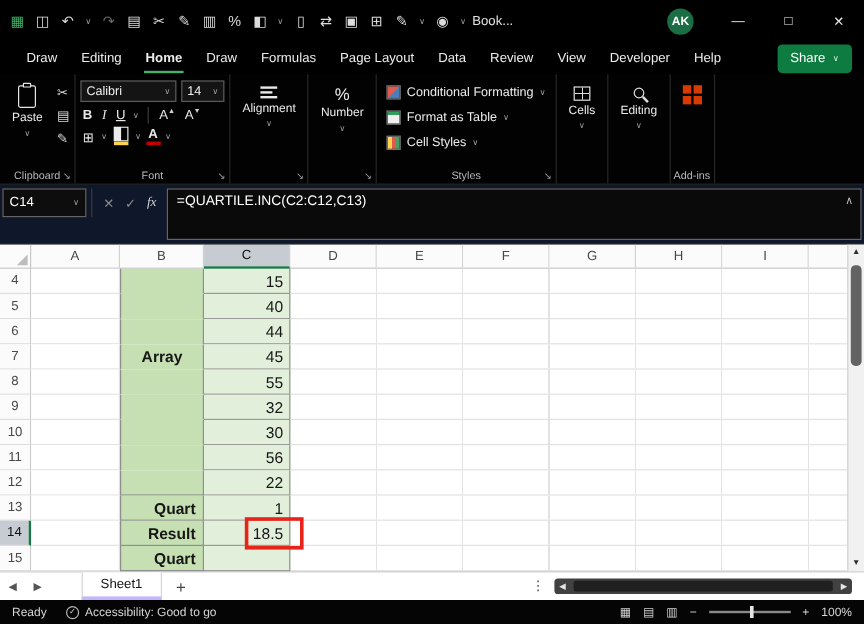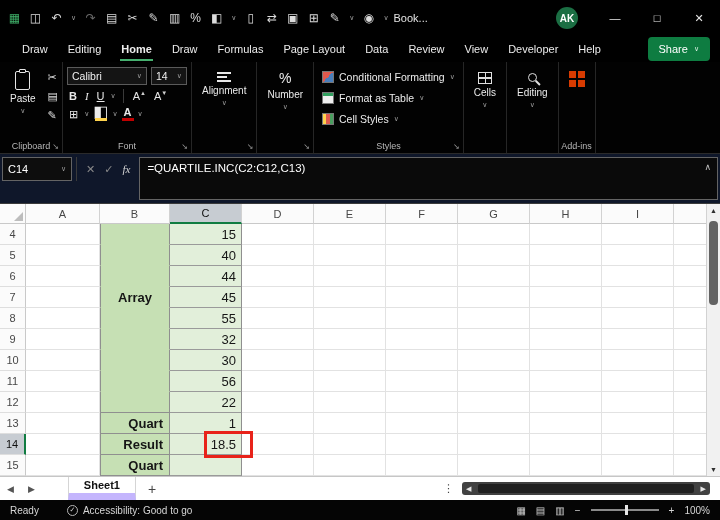--- a/index.html
+++ b/index.html
@@ -99,30 +99,30 @@
   .rest { flex:1; border-bottom:1px solid #e2e2e2;
     background: repeating-linear-gradient(to right, transparent 0 71px, #e2e2e2 71px 72px); }
   .red-box { position:absolute; left:204px; top:227px; width:49px; height:27px; border:3px solid #e8231a; z-index:6; }
   .vscroll { position:absolute; top:0; right:0; bottom:0; width:14px; background:#f1f1f1; border-left:1px solid #d2d2d2; z-index:5; display:flex; flex-direction:column; align-items:center; justify-content:space-between; font-size:7px; color:#2d2d2d; padding:3px 0; }
   .vthumb { position:absolute; top:17px; left:2px; width:9px; height:84px; background:#636363; border-radius:4px; }
 
   
   .sheetbar { height:24px; background:#fff; border-top:1px solid #c6c6c6; display:flex; align-items:center; color:#3c3c3c; }
   .tab-nav { font-size:9px; color:#555; padding:0 7px; }
   .tab-spacer { width:26px; }
-  .sheet-tab { height:100%; display:flex; align-items:center; padding:0 15px; font-size:11px; font-weight:bold; color:#111; background:#fff; border-right:1px solid #d5d5d5; border-left:1px solid #d5d5d5; border-bottom:7px solid #c4b5fd; }
+  .sheet-tab { height:100%; display:flex; align-items:center; padding:0 15px; font-size:11px; font-weight:normal; color:#111; background:#fff; border-right:1px solid #d5d5d5; border-left:1px solid #d5d5d5; border-bottom:3px solid #c4b5fd; }
   .add-sheet { font-size:14px; color:#444; padding:0 12px; }
   .hs-area { margin-left:auto; display:flex; align-items:center; gap:8px; margin-right:10px; }
   .dots { font-size:11px; color:#444; }
   .hs-track { width:248px; height:13px; background:#414141; border-radius:3px; position:relative; display:flex; align-items:center; justify-content:space-between; padding:0 4px; font-size:7px; color:#e6e6e6; }
   .hs-thumb { position:absolute; left:16px; right:16px; top:2px; bottom:2px; background:#202020; border-radius:2px; }
   .hs-track .chev-btn { position:relative; z-index:2; }
 
   
-  .statusbar { height:20px; background:#050505; display:flex; align-items:center; color:#d6d6d6; font-size:10px; padding:0 10px; gap:28px; }
+  .statusbar { height:20px; background:#050505; display:flex; align-items:center; color:#d6d6d6; font-size:10px; padding:0 10px; gap:16px; }
   .acc { display:flex; align-items:center; gap:5px; }
   .acc-ic { width:11px; height:11px; border:1px solid #b5b5b5; border-radius:50%; font-size:7px; display:flex; align-items:center; justify-content:center; color:#cfcfcf; }
   .sb-right { margin-left:auto; display:flex; align-items:center; gap:10px; }
   .view-ic { font-size:10px; color:#cfcfcf; }
   .zoom-track { width:68px; height:2px; background:#8a8a8a; position:relative; }
   .zoom-thumb { position:absolute; left:50%; top:-4px; width:3px; height:10px; background:#e6e6e6; }
 </style>
 </head>
 <body>
 

